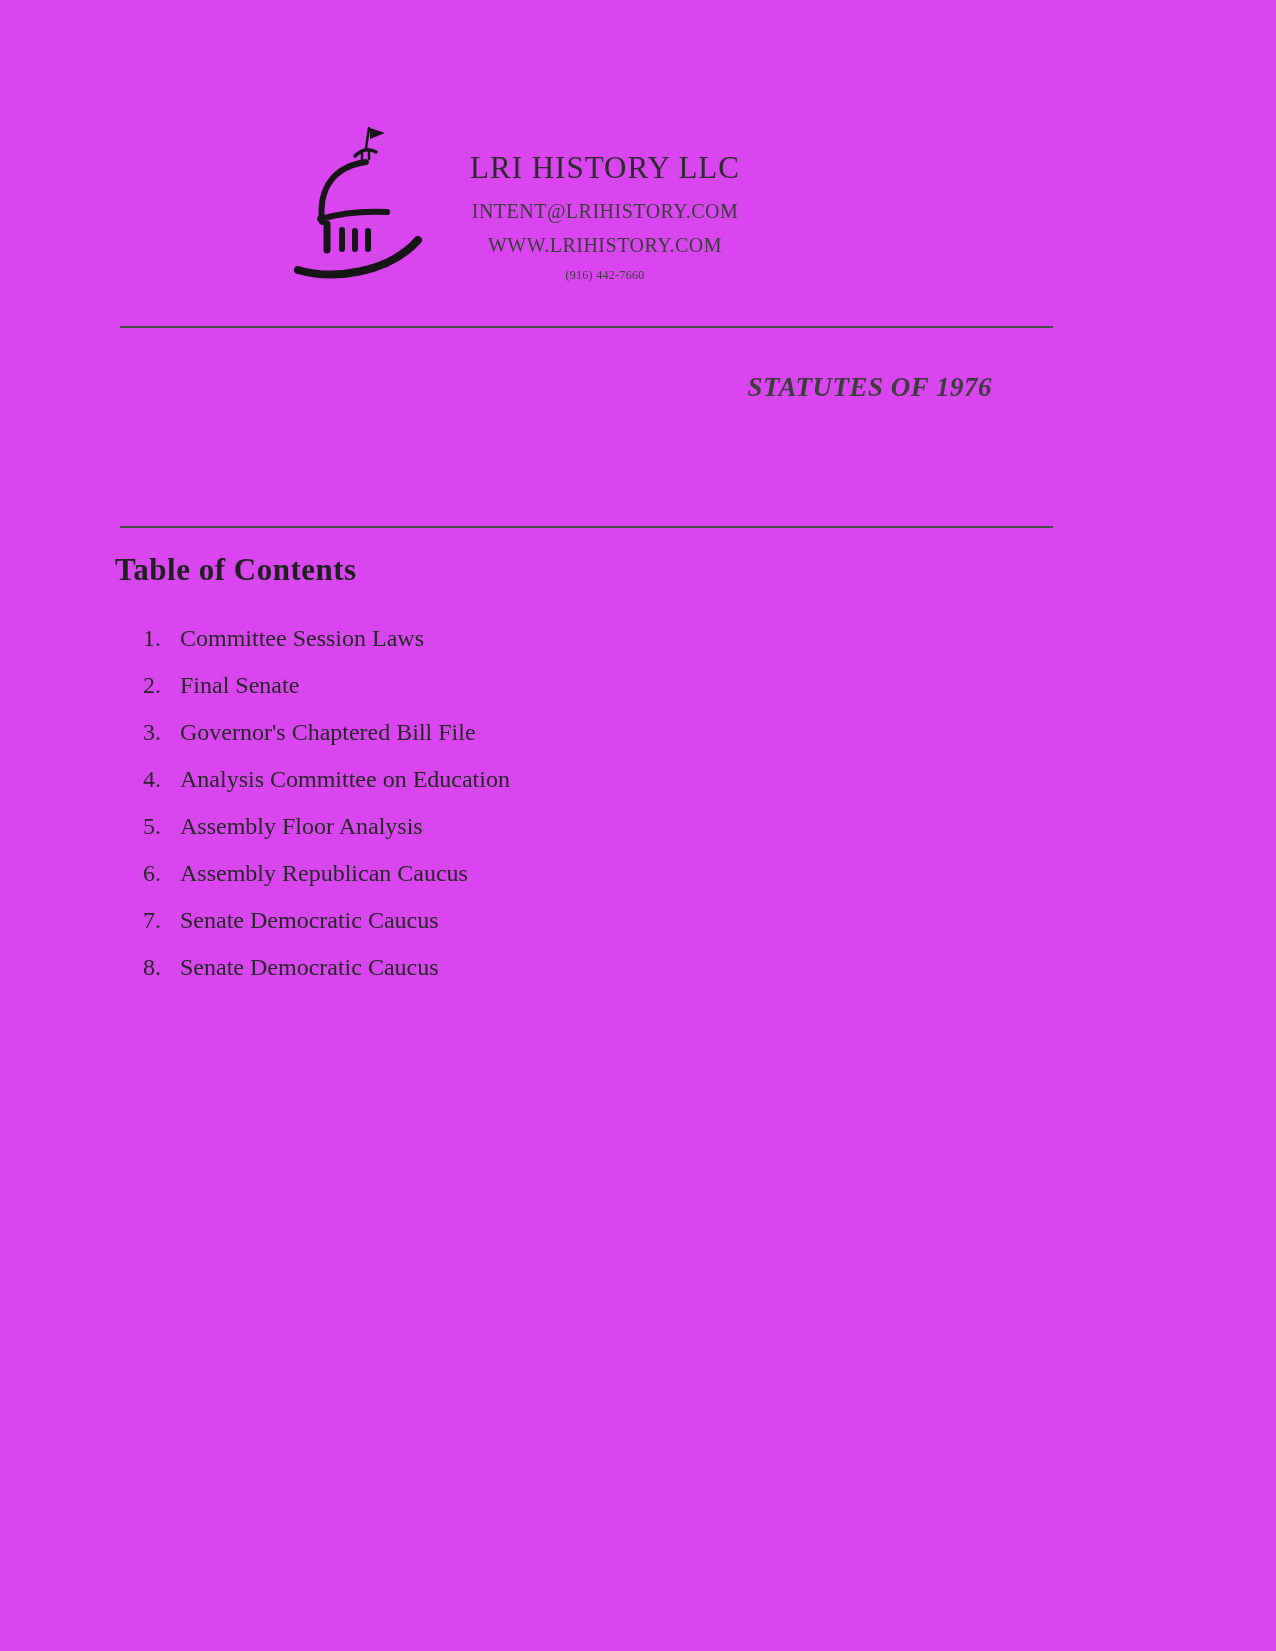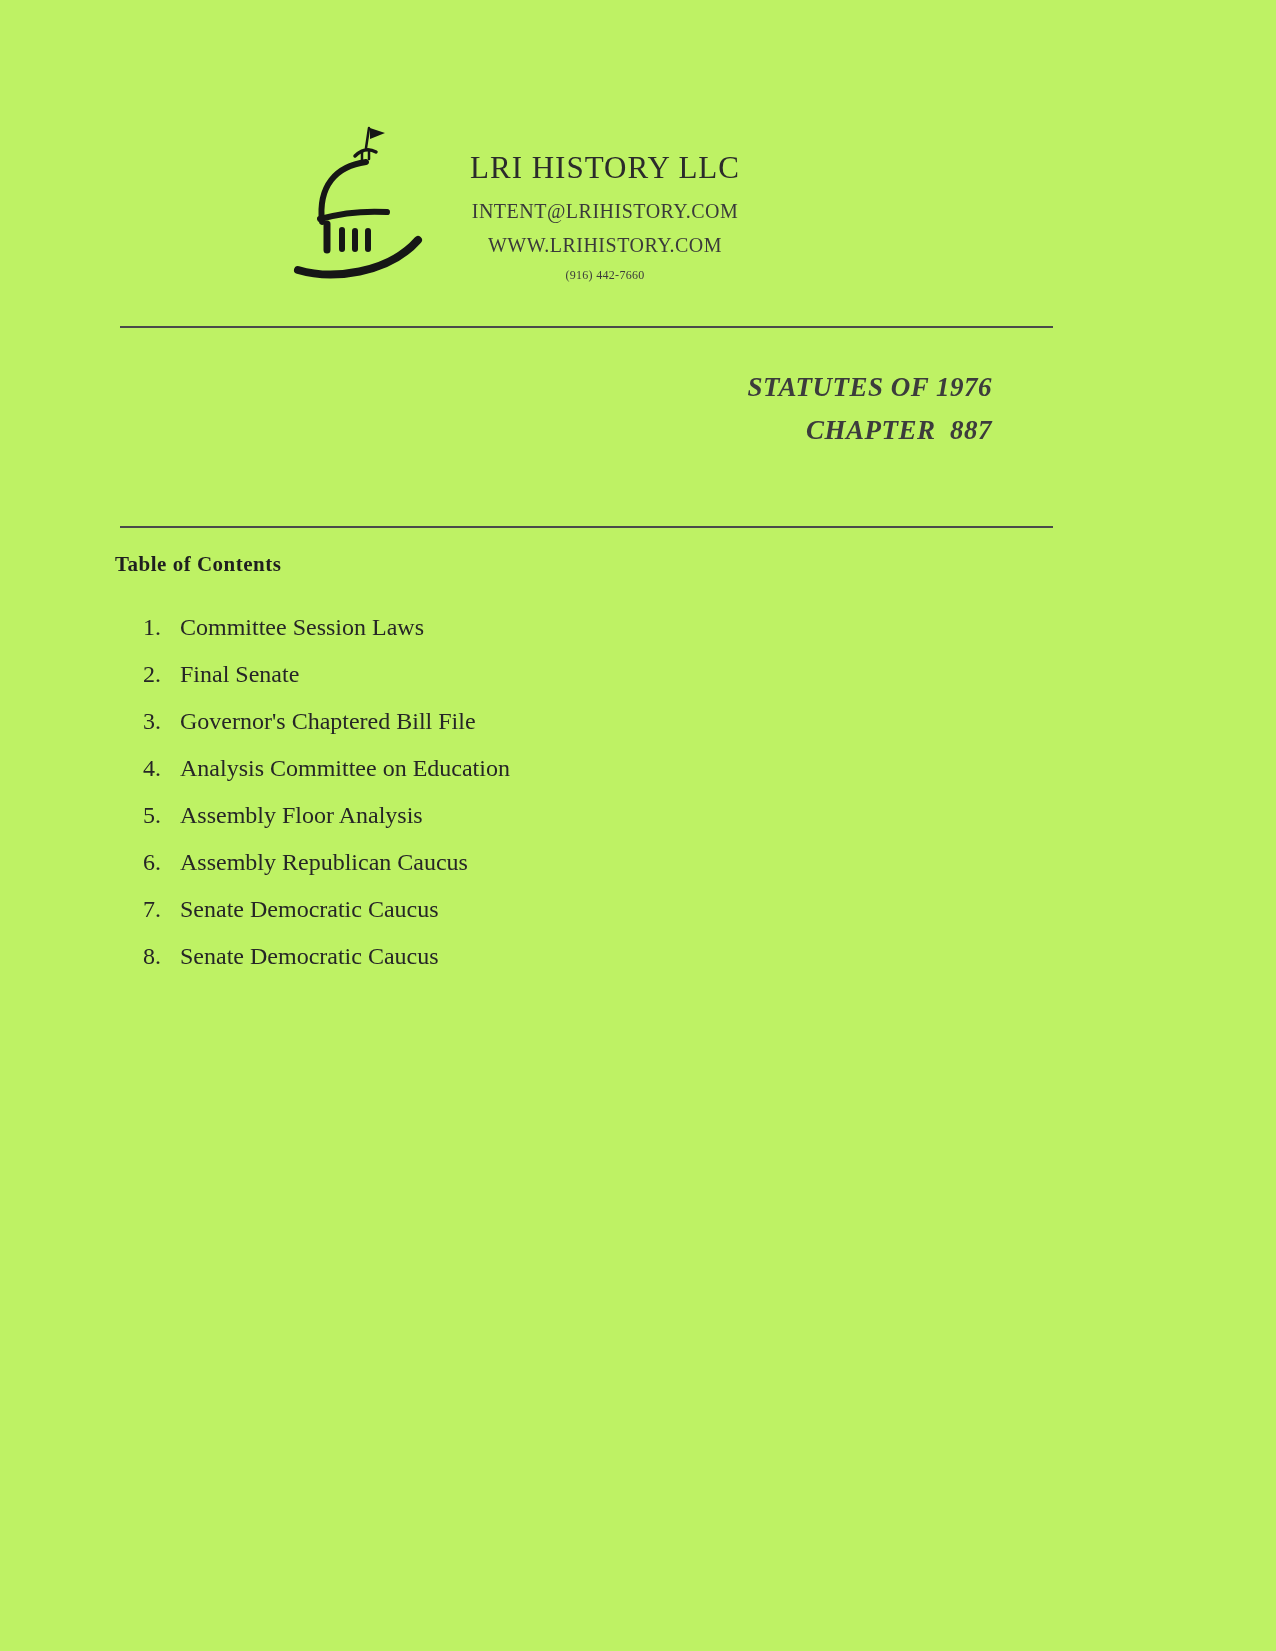--- a/index.html
+++ b/index.html
@@ -4,21 +4,21 @@
 <style>
   html, body {
     margin: 0;
     padding: 0;
     background: #ffffff;
   }
   .page {
     position: relative;
     width: 1276px;
     height: 1651px;
-    background: #bef264;
+    background: #d946ef;
     font-family: "Liberation Serif", serif;
     color: #222222;
     overflow: hidden;
   }
 
   
   .logo-wrap {
     position: absolute;
     top: 122px;
     left: 292px;
@@ -80,21 +80,21 @@
   }
 
   
   .toc {
     position: absolute;
     top: 552px;
     left: 115px;
     width: 900px;
   }
   .toc-heading {
-    font-size: 21px;
+    font-size: 31px;
     font-weight: bold;
     color: #1f1f1f;
     letter-spacing: 0.5px;
     margin: 0 0 36px 0;
   }
   .toc-list {
     margin: 0;
     padding: 0;
     list-style: none;
   }
@@ -148,21 +148,20 @@
     <div class="contact-line">INTENT@LRIHISTORY.COM</div>
     <div class="contact-line">WWW.LRIHISTORY.COM</div>
     <div class="contact-line phone">(916) 442-7660</div>
   </div>
 
   <div class="rule rule-1"></div>
   <div class="rule rule-2"></div>
 
   <div class="title-block">
     <div class="title-line">STATUTES OF 1976</div>
-    <div class="title-line">CHAPTER  887</div>
   </div>
 
   <div class="toc">
     <h1 class="toc-heading">Table of Contents</h1>
     <ol class="toc-list">
       <li class="toc-item">
         <span class="toc-num">1.</span>
         <span class="toc-label">Committee Session Laws</span>
       </li>
       <li class="toc-item">

